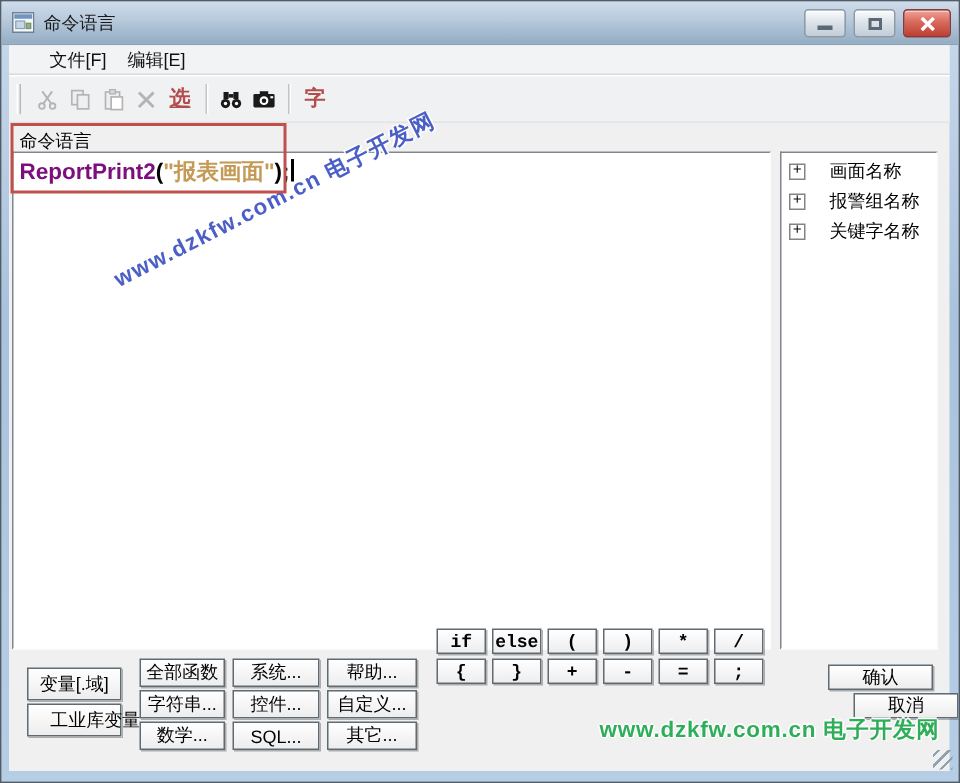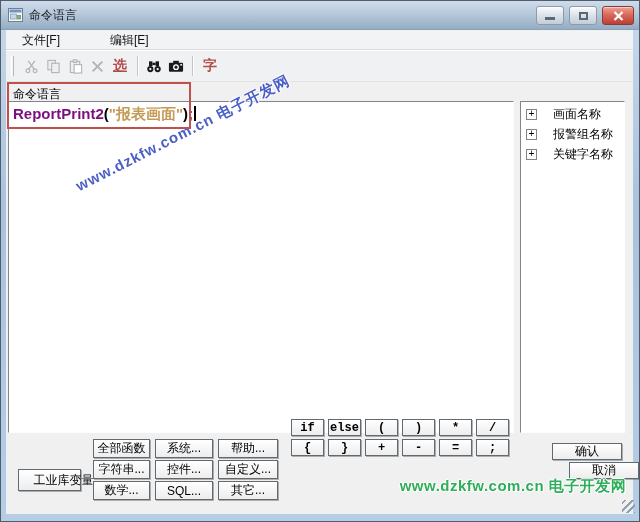--- a/index.html
+++ b/index.html
@@ -40,22 +40,22 @@
   .client-bg {
     position:absolute; left:5px; top:29px; width:627px; height:484px;
     background:#f0f0f0;
   }
 
   .menubar {
     position:absolute; left:5px; top:30px; width:627px; height:19px;
     background:#f2f3f5; border-bottom:1px solid #dadada;
     display:flex; align-items:center; font-size:12px; color:#111;
   }
-  .menu-item { padding:0 7px; height:100%; display:flex; align-items:center;margin-left:36px; }
-  .menu-item:first-child { margin-left:9px; }
+  .menu-item { padding:0 7px; height:100%; display:flex; align-items:center; }
+  .menu-item:first-child { margin-left:20px; }
 
   .toolbar {
     position:absolute; left:5px; top:49px; width:627px; height:32px;
     background:#f0f1f3; border-top:1px solid #fff; border-bottom:1px solid #e3e3e3;
     display:flex; align-items:center;
   }
   .gripper { width:3px; height:20px; margin:0 6px 0 5px;
     border-left:1px solid #fff; border-right:1px solid #b9b9b9; }
   .tbtn {
     width:20px; height:22px; display:flex; align-items:center; justify-content:center;
@@ -247,20 +247,21 @@
     <div class="tree-item">
       <div class="plus-box">+</div>
       <span class="tree-label">报警组名称</span>
     </div>
     <div class="tree-item">
       <div class="plus-box">+</div>
       <span class="tree-label">关键字名称</span>
     </div>
   </div>
 
+  <div class="btn" style="left:17px;top:444px;width:63px;height:22px;">变量[.域]</div>
   <div class="btn" style="left:17px;top:468px;width:63px;height:22px;padding-left:28px;">工业库变量</div>
 
   <div class="grid func-grid">
     <div class="gbtn">全部函数</div>
     <div class="gbtn">系统...</div>
     <div class="gbtn">帮助...</div>
     <div class="gbtn">字符串...</div>
     <div class="gbtn">控件...</div>
     <div class="gbtn">自定义...</div>
     <div class="gbtn">数学...</div>

